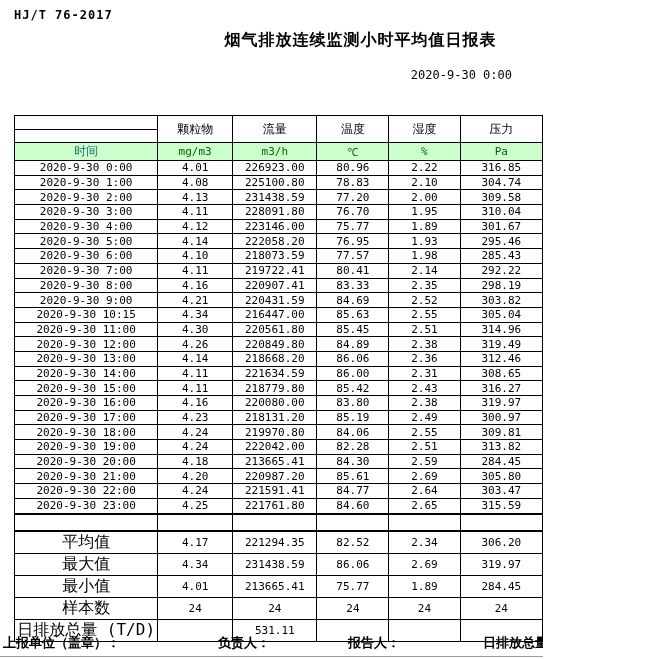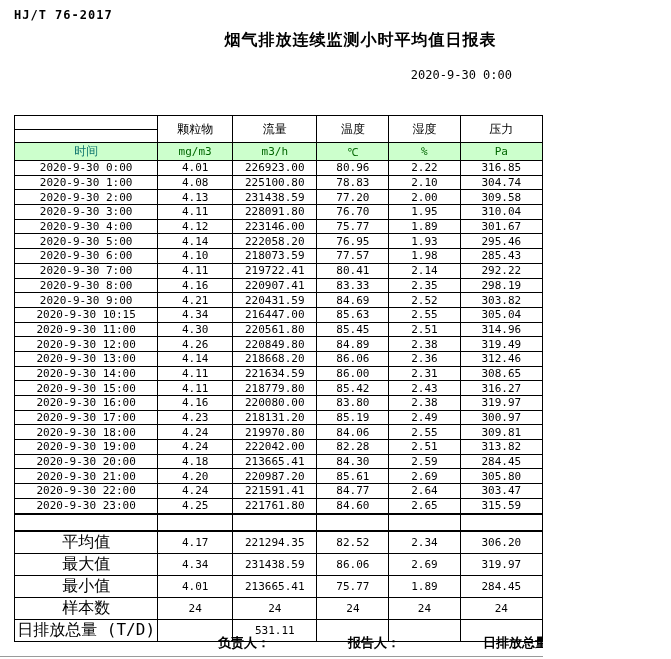--- a/index.html
+++ b/index.html
@@ -331,20 +331,21 @@
           <td>531.11</td>
           <td></td>
           <td></td>
           <td></td>
         </tr>
       </tbody>
   </table>
 
 
   <div class="foot-line">
+    <span class="fl-unit">上报单位（盖章）：</span>
     <span class="fl-manager">负责人：</span>
     <span class="fl-reporter">报告人：</span>
     <span class="fl-date">日排放总量：</span>
     <span class="fl-year">年</span>
     <span class="fl-month">月</span>
     <span class="fl-day">日</span>
   </div>
 
   <div class="bottom-rule"></div>
 </div>

